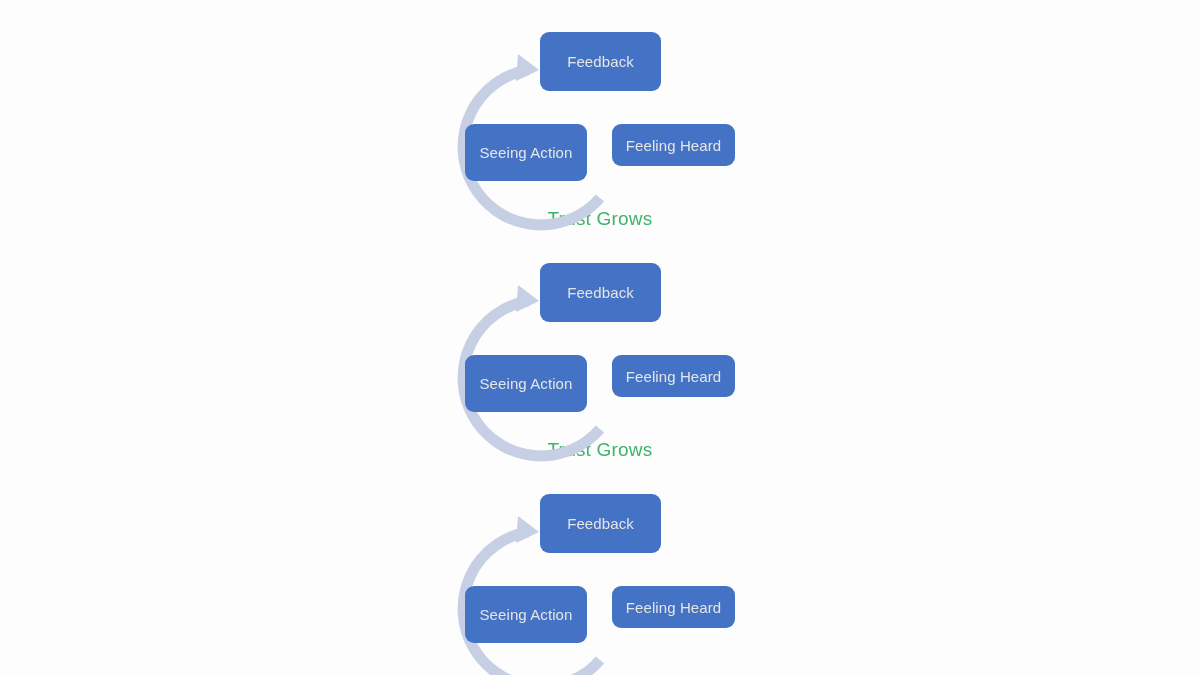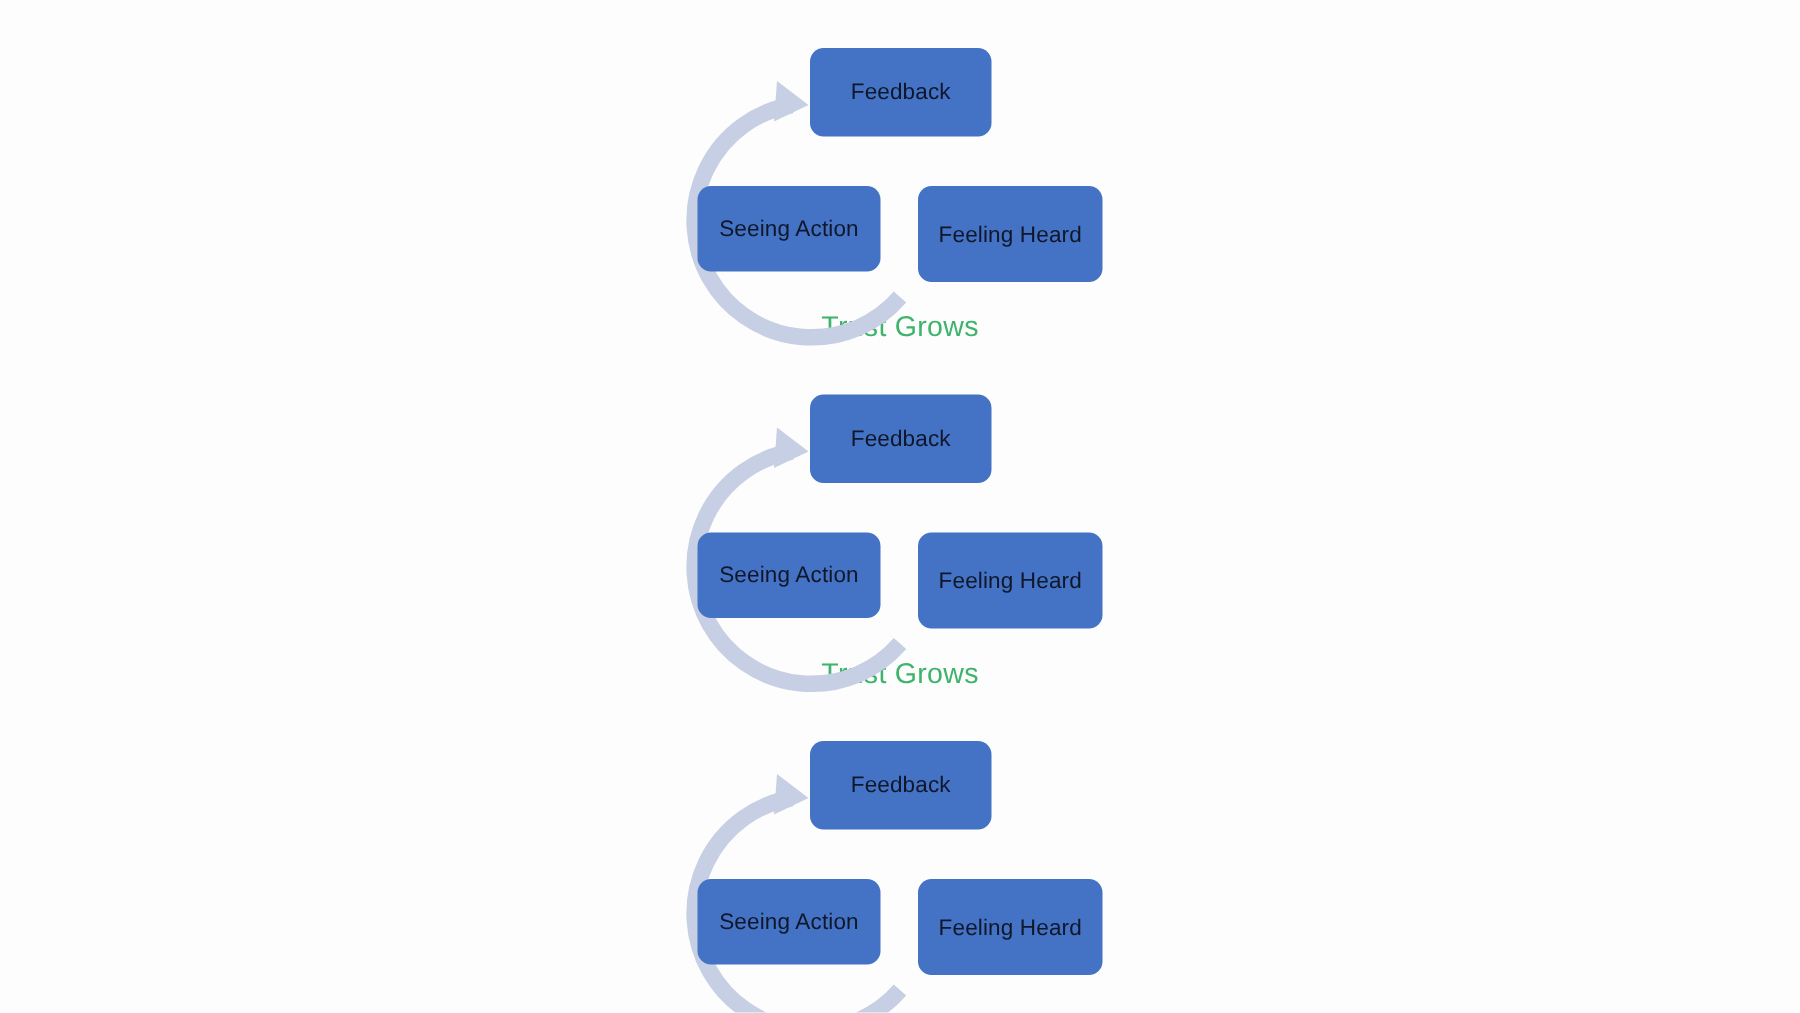--- a/index.html
+++ b/index.html
@@ -54,21 +54,21 @@
     height: 200px;
     z-index: 1;
     overflow: visible;
   }
 
   .node-box {
     position: absolute;
     z-index: 2;
     background: #4472c4;
     border-radius: 9px;
-    color: #0f172a;
+    color: #e5e5e5;
     display: flex;
     align-items: center;
     justify-content: center;
     font-size: 15px;
     font-weight: 400;
     letter-spacing: 0.1px;
     white-space: nowrap;
     box-sizing: border-box;
   }
 
@@ -82,21 +82,21 @@
     left: 25px;
     top: 116px;
     width: 122px;
     height: 57px;
     justify-content: center;
   }
   .node-right {
     left: 172px;
     top: 116px;
     width: 123px;
-    height: 64px;
+    height: 42px;
   }
 
   .cycle-caption {
     position: absolute;
     left: 0;
     top: 200px;
     width: 320px;
     text-align: center;
     color: #3db36b;
     font-size: 19px;

